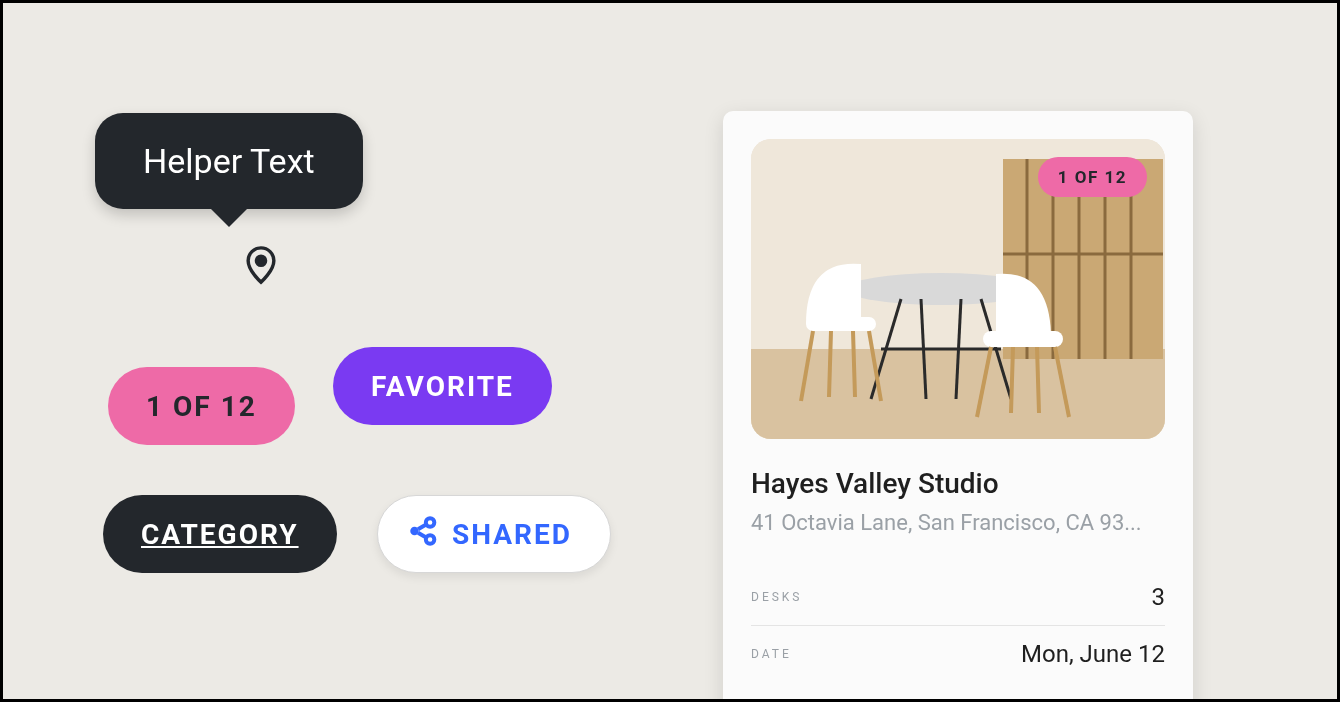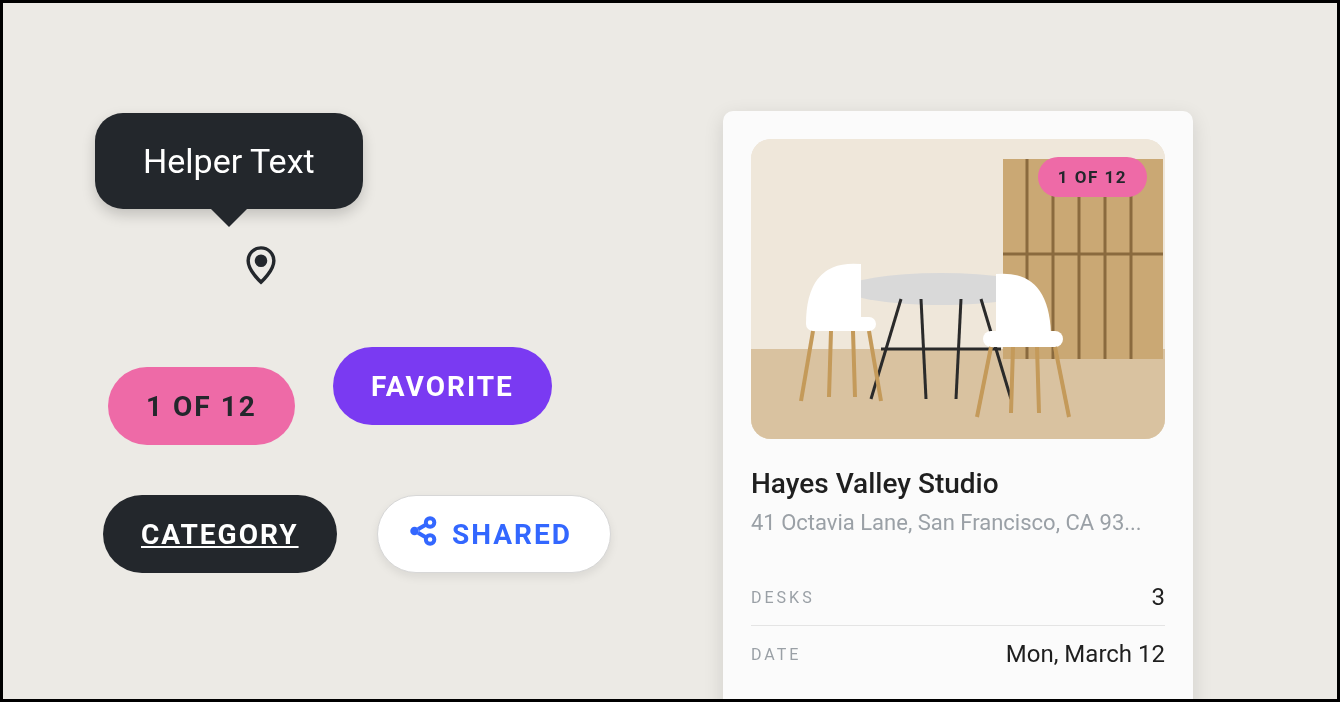--- a/index.html
+++ b/index.html
@@ -113,21 +113,21 @@
   .card-rows { margin-top: 34px; }
   .card-row {
     display:flex;
     justify-content:space-between;
     align-items:center;
     padding: 14px 0;
     border-bottom:1px solid #e4e4e4;
   }
   .card-row:last-child { border-bottom:none;gap:32px; }
   .row-label {
-    font-size:16px;
+    font-size:12px;
     letter-spacing:3px;
     color:#9aa0a6;
     text-transform:uppercase;
   }
   .row-value {
     font-size:24px;
     color:#1f1f1f;
   }
 </style>
 </head>
@@ -228,17 +228,17 @@
   <h2 class="card-title">Hayes Valley Studio</h2>
   <div class="card-address">41 Octavia Lane, San Francisco, CA 93...</div>
 
   <div class="card-rows">
     <div class="card-row">
       <span class="row-label">DESKS</span>
       <span class="row-value">3</span>
     </div>
     <div class="card-row">
       <span class="row-label">DATE</span>
-      <span class="row-value">Mon, March 12</span>
+      <span class="row-value">Mon, June 12</span>
     </div>
   </div>
 
 </div>
 
 </body></html>

